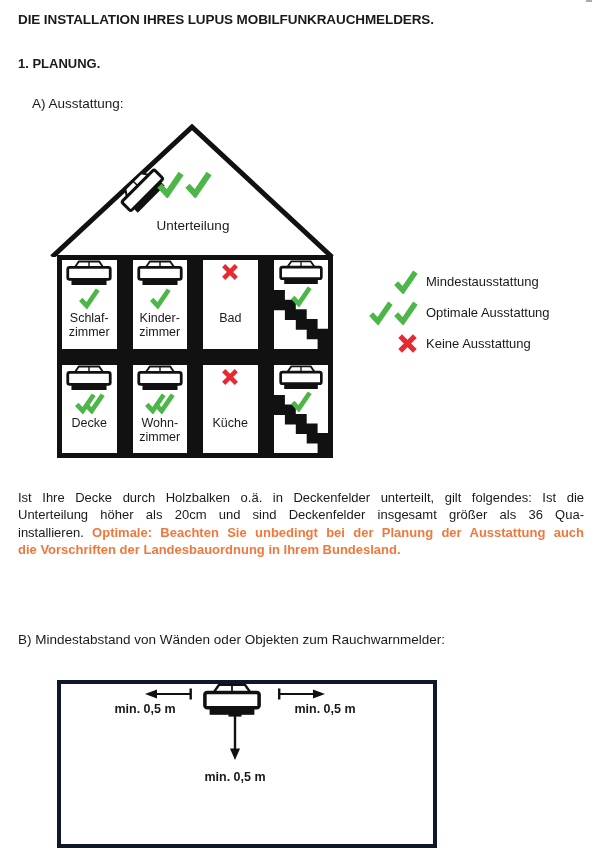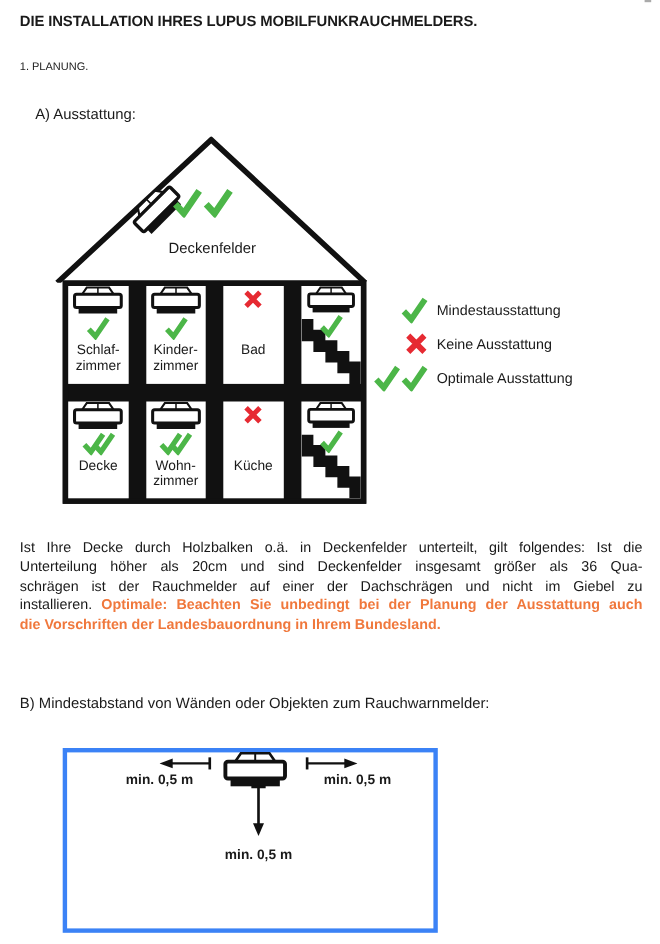--- a/index.html
+++ b/index.html
@@ -1,20 +1,20 @@
 <!DOCTYPE html>
 <html style="--hint-orange: #f0783c;"><head>
 <meta charset="utf-8">
 <style>
   html,body{margin:0;padding:0;background:#fff;}
   #page{position:relative;width:600px;height:858px;background:#ffffff;overflow:hidden;
         font-family:"Liberation Sans",sans-serif;color:#1a1a1a;}
   .abs{position:absolute;}
   .h-title{left:18px;top:12px;font-size:13.5px;font-weight:bold;letter-spacing:-0.1px;}
-  .h-sec{left:18px;top:56px;font-size:10px;font-weight:normal;}
+  .h-sec{left:18px;top:56px;font-size:13px;font-weight:bold;}
   .sub-label{font-size:13.5px;}
   #sub-a{left:32px;top:96px;}
   #sub-b{left:18px;top:632px;}
   #artifact{left:586px;top:0;width:6px;height:2px;background:#aaa;}
 
   
   #house{left:0;top:120px;width:600px;height:362px;}
   #roof{left:50px;top:4px;}
   #attic-detector{left:116px;top:56px;transform:rotate(-45deg);}
   #attic-marker{left:156px;top:50px;}
@@ -26,33 +26,33 @@
   .room-label.solo{margin-top:30px;}
   .marker-row{display:flex;margin-top:1px;}
   .marker-row .check-overlap{margin-left:-13px;}
   .det-wrap{line-height:0;}
   .room .det-abs{position:absolute;top:0;left:50%;transform:translateX(-50%);z-index:3;line-height:0;}
   .room .marker-abs{position:absolute;top:25px;left:50%;transform:translateX(-50%);z-index:2;}
   .room .stairs{position:absolute;left:0;top:30px;width:100%;height:59px;z-index:1;}
   .room.lower .stairs{height:58px;}
 
   
-  #legend{left:339px;top:146px;text-align:center;}
+  #legend{left:368px;top:146px;text-align:center;}
   .legend-row{display:flex;align-items:center;height:31px;}
   .legend-icon{width:50px;display:flex;justify-content:flex-end;padding-right:8px;line-height:0;}
   .legend-label{font-size:13px;}
 
   
   #para{left:18px;top:489px;width:566px;font-size:13px;}
   .pline{height:17.4px;line-height:17.4px;text-align:justify;text-align-last:justify;overflow:hidden;white-space:nowrap;}
   .pline.last{text-align:left;text-align-last:left;}
   .seg-orange{color:var(--hint-orange);font-weight:bold;}
 
   
-  #dist{left:57px;top:680px;width:341px;height:168px;border:4px solid #3b82f6;box-sizing:border-box;position:absolute;}
+  #dist{left:57px;top:680px;width:380px;height:168px;border:4px solid #0f172a;box-sizing:border-box;position:absolute;}
   #dist .inner{position:relative;width:100%;height:100%;}
   .dist-label{position:absolute;width:92px;text-align:center;font-size:12.5px;font-weight:bold;}
   #dist-detector{position:absolute;left:140px;top:-1px;line-height:0;}
   #arrow-left{position:absolute;left:84px;top:4px;line-height:0;}
   #arrow-right{position:absolute;left:216px;top:4px;line-height:0;}
   #arrow-down{position:absolute;left:167px;top:30px;line-height:0;}
   #lbl-left{left:38px;top:18px;}
   #lbl-right{left:218px;top:18px;}
   #lbl-bottom{left:128px;top:86px;}
 </style>
@@ -74,21 +74,21 @@
     <path d="M15,1.5 H37 L41.5,8 H10.5 Z" fill="#fff" stroke="#111111" stroke-width="2"></path>
     <line x1="26" y1="1.5" x2="26" y2="8" stroke="#111111" stroke-width="1.5"></line>
     <rect x="3" y="8" width="46" height="13" rx="2" fill="#fff" stroke="#111111" stroke-width="3"></rect>
     <rect x="7" y="21.5" width="38" height="5.5" fill="#111111"></rect>
   </svg></span>
     <span id="attic-marker" class="abs"><svg class="" width="28" height="28" viewBox="0 0 24 24">
     <path d="M3 13.5 L9.5 20.5 L21.5 3" fill="none" stroke="#4cb648" stroke-width="5.2"></path>
   </svg><svg class="check-overlap" width="28" height="28" viewBox="0 0 24 24">
     <path d="M3 13.5 L9.5 20.5 L21.5 3" fill="none" stroke="#4cb648" stroke-width="5.2"></path>
   </svg></span>
-    <div id="attic-label" class="abs">Deckenfelder</div>
+    <div id="attic-label" class="abs">Unterteilung</div>
     <div id="body-grid" class="abs">
         <div class="room">
           <span class="det-wrap"><svg width="48" height="26" viewBox="0 0 52 28">
     <path d="M15,1.5 H37 L41.5,8 H10.5 Z" fill="#fff" stroke="#111111" stroke-width="2"></path>
     <line x1="26" y1="1.5" x2="26" y2="8" stroke="#111111" stroke-width="1.5"></line>
     <rect x="3" y="8" width="46" height="13" rx="2" fill="#fff" stroke="#111111" stroke-width="3"></rect>
     <rect x="7" y="21.5" width="38" height="5.5" fill="#111111"></rect>
   </svg></span>
           <span class="marker-row" style="">
             <svg class="" width="22" height="22" viewBox="0 0 24 24">
@@ -209,44 +209,43 @@
         <div class="legend-row">
           <span class="legend-icon">
             <svg class="" width="25" height="25" viewBox="0 0 24 24">
     <path d="M3 13.5 L9.5 20.5 L21.5 3" fill="none" stroke="#4cb648" stroke-width="5.2"></path>
   </svg>
           </span>
           <span class="legend-label">Mindestausstattung</span>
         </div>
         <div class="legend-row">
           <span class="legend-icon">
+            <svg class="" width="25" height="25" viewBox="0 0 24 24">
+    <path d="M3 13.5 L9.5 20.5 L21.5 3" fill="none" stroke="#4cb648" stroke-width="5.2"></path>
+  </svg>
+            <svg class="check-overlap" width="25" height="25" viewBox="0 0 24 24">
+    <path d="M3 13.5 L9.5 20.5 L21.5 3" fill="none" stroke="#4cb648" stroke-width="5.2"></path>
+  </svg>
+          </span>
+          <span class="legend-label">Optimale Ausstattung</span>
+        </div>
+        <div class="legend-row">
+          <span class="legend-icon">
             <svg width="21" height="21" viewBox="0 0 20 20">
     <path d="M3 3 L17 17 M17 3 L3 17" fill="none" stroke="#e62a32" stroke-width="5"></path>
   </svg>
           </span>
           <span class="legend-label">Keine Ausstattung</span>
-        </div>
-        <div class="legend-row">
-          <span class="legend-icon">
-            <svg class="" width="25" height="25" viewBox="0 0 24 24">
-    <path d="M3 13.5 L9.5 20.5 L21.5 3" fill="none" stroke="#4cb648" stroke-width="5.2"></path>
-  </svg>
-            <svg class="check-overlap" width="25" height="25" viewBox="0 0 24 24">
-    <path d="M3 13.5 L9.5 20.5 L21.5 3" fill="none" stroke="#4cb648" stroke-width="5.2"></path>
-  </svg>
-          </span>
-          <span class="legend-label">Optimale Ausstattung</span>
         </div>
       </div>
   </div>
 
   <div id="para" class="abs">
       <div class="pline"><span class="">Ist Ihre Decke durch Holzbalken o.ä. in Deckenfelder unterteilt, gilt folgendes: Ist die</span></div>
       <div class="pline"><span class="">Unterteilung höher als 20cm und sind Deckenfelder insgesamt größer als 36 Qua-</span></div>
-      <div class="pline"><span class="">schrägen ist der Rauchmelder auf einer der Dachschrägen und nicht im Giebel zu</span></div>
       <div class="pline"><span class="">installieren. </span><span class="seg-orange">Optimale: Beachten Sie unbedingt bei der Planung der Ausstattung auch</span></div>
       <div class="pline last"><span class="seg-orange">die Vorschriften der Landesbauordnung in Ihrem Bundesland.</span></div>
     </div>
 
   <div id="sub-b" class="abs sub-label">B) Mindestabstand von Wänden oder Objekten zum Rauchwarnmelder:</div>
 
   <div id="dist">
     <div class="inner">
       <span id="dist-detector"><svg width="62" height="33" viewBox="0 0 52 28">
     <path d="M15,1.5 H37 L41.5,8 H10.5 Z" fill="#fff" stroke="#111111" stroke-width="2"></path>

